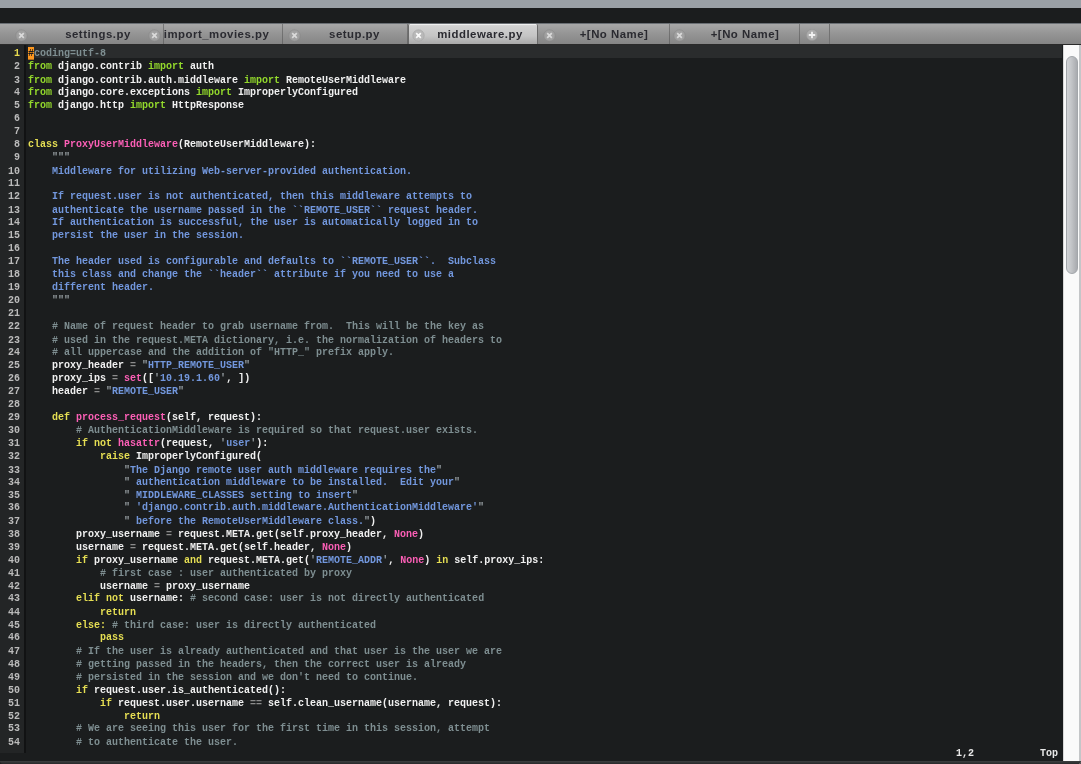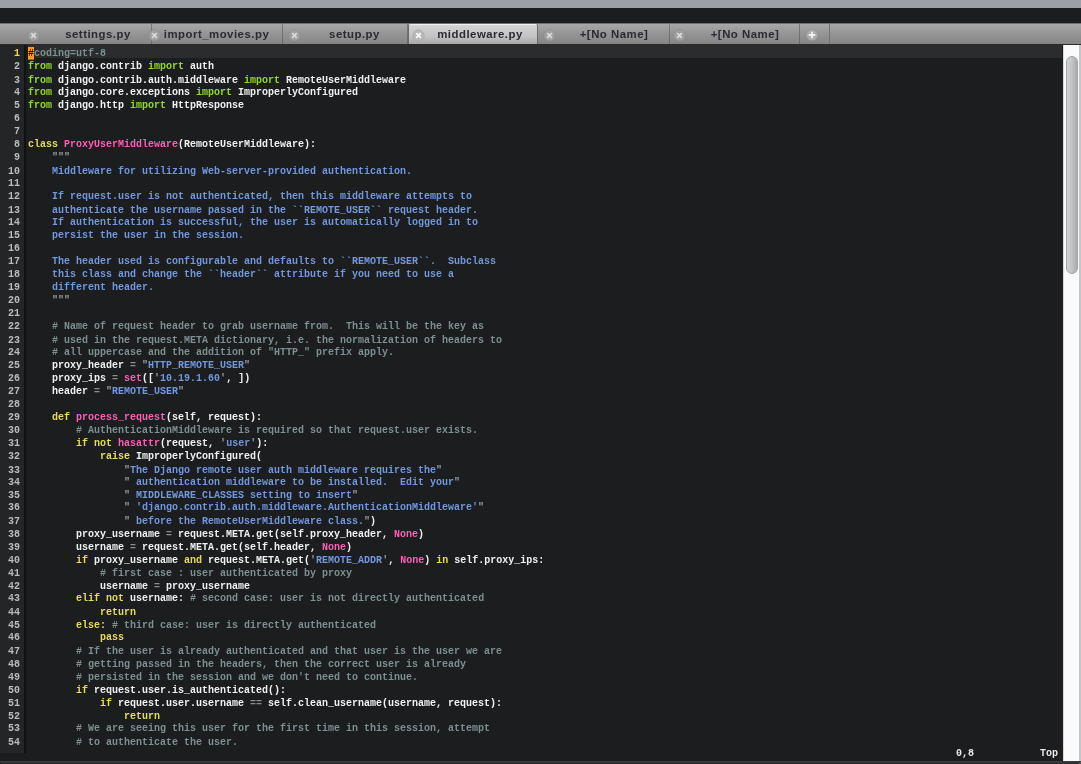--- a/index.html
+++ b/index.html
@@ -62,21 +62,21 @@
 #sbar { position:absolute; left:1063px; top:45px; width:18px; height:719px; background:#fafafa;
   border-left:1px solid #d8d8d8; border-radius:0 0 6px 0; }
 #sbar::after { content:""; position:absolute; right:0; top:0; bottom:0; width:2px; background:#c4c6c8; border-radius:0 0 6px 0; }
 #thumb { position:absolute; left:1.5px; top:11px; width:12.5px; height:218px; border-radius:6.5px;
   background:linear-gradient(90deg,#d2d4d7 0%,#c2c4c7 45%,#a9abaf 100%); border:1px solid #a2a6aa; }
 </style></head>
 <body>
 <div id="win">
   <div id="cornerbg"></div>
   <div id="tabbar">
-<div class="tab" style="left:12px;width:140px">
+<div class="tab" style="left:0px;width:164px">
         <div class="cb" style="left:15px"><svg width="13" height="13" viewBox="0 0 13 13">
             <circle cx="6.5" cy="6.5" r="5.7" class="cbc"></circle>
             <path d="M4.2 4.2 L8.8 8.8 M8.8 4.2 L4.2 8.8" class="cbx"></path>
           </svg></div>
         <div class="tl2" style="transform:translateX(16px)">settings.py</div>
       </div>
 <div class="tab" style="left:140px;width:143px">
         <div class="cb" style="left:7.5px"><svg width="13" height="13" viewBox="0 0 13 13">
             <circle cx="6.5" cy="6.5" r="5.7" class="cbc"></circle>
             <path d="M4.2 4.2 L8.8 8.8 M8.8 4.2 L4.2 8.8" class="cbx"></path>
@@ -169,19 +169,19 @@
         <y>else:</y> <m># third case: user is directly authenticated</m>
             <y>pass</y>
         <m># If the user is already authenticated and that user is the user we are</m>
         <m># getting passed in the headers, then the correct user is already</m>
         <m># persisted in the session and we don't need to continue.</m>
         <y>if</y> request.user.is_authenticated():
             <y>if</y> request.user.username <o>==</o> self.clean_username(username, request):
                 <y>return</y>
         <m># We are seeing this user for the first time in this session, attempt</m>
         <m># to authenticate the user.</m></pre>
-    <pre id="status"><span id="ruler">0,8</span><span id="topind">Top</span></pre>
+    <pre id="status"><span id="ruler">1,2</span><span id="topind">Top</span></pre>
   </div>
   <div id="sbar">
       <div id="thumb"></div>
     </div>
   <div id="botedge"></div>
 </div>
 
 </body></html>

